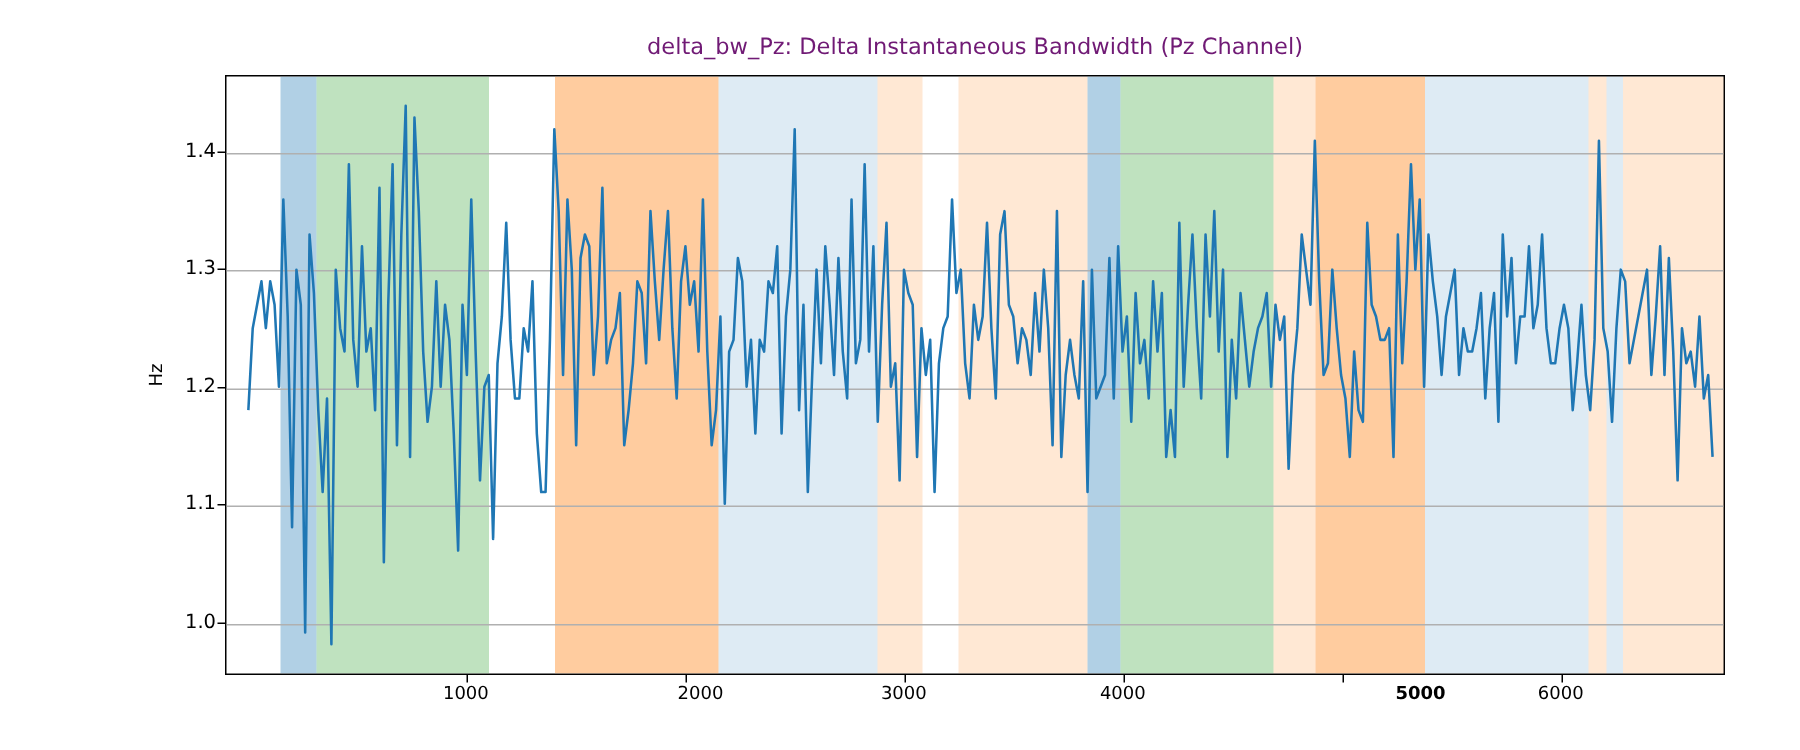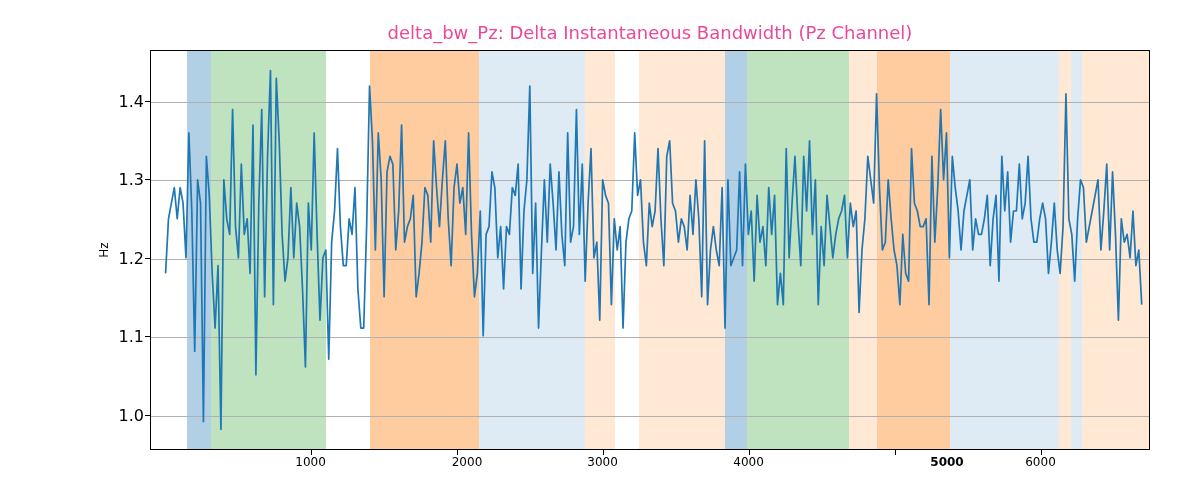--- a/index.html
+++ b/index.html
@@ -50,22 +50,22 @@
     left: 0; top: 0;
     width: 100%;
     height: 100%;
   }
   .title {
     position: absolute;
     left: 150px;
     width: 1000px;
     top: 22px;
     text-align: center;
-    font-size: 18px;
-    color: #ec4899;
+    font-size: 15px;
+    color: #701a75;
   }
   .ylabel {
     position: absolute;
     left: 104px;
     top: 250px;
     transform: translate(-50%,-50%) rotate(-90deg);
     font-size: 12px;
     color: #000000;
   }
   .xlabel {
@@ -75,21 +75,21 @@
     top: 472px;
     text-align: center;
     font-size: 12px;
     color: #000000;
   }
   .ytick-label {
     position: absolute;
     right: 1056px;
     width: auto;
     text-align: center;
-    font-size: 16px;
+    font-size: 13px;
     color: #000000;
     transform: translateY(-50%);
   }
   .xtick-label {
     position: absolute;
     top: 455px;
     font-size: 12px;
     color: #000000;
     transform: translateX(-50%);
   }

